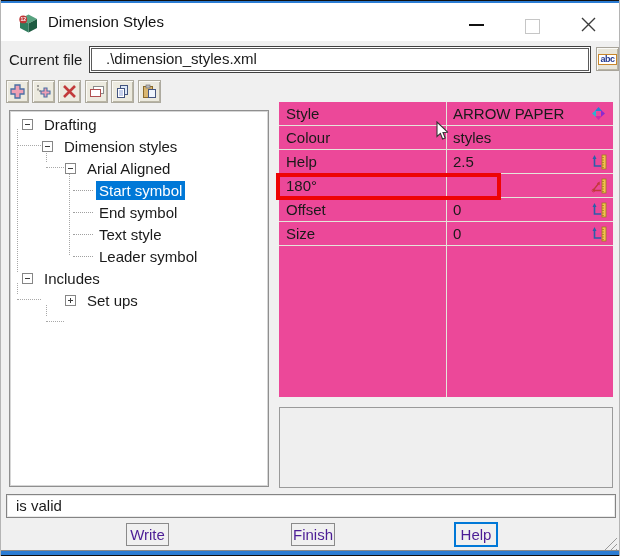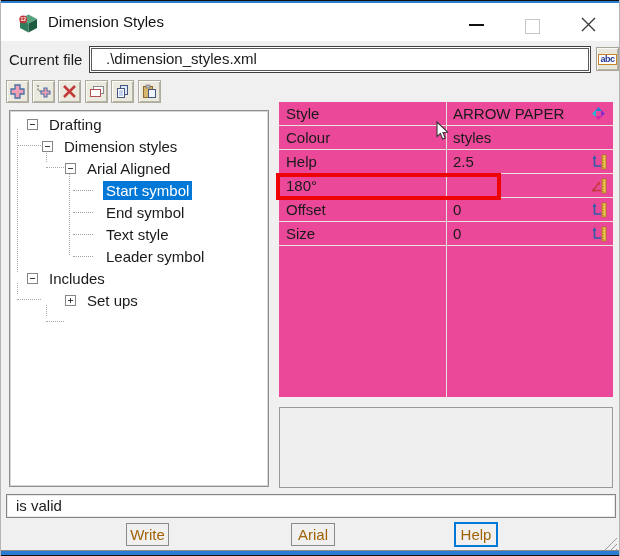--- a/index.html
+++ b/index.html
@@ -48,22 +48,22 @@
     display:flex;align-items:center;justify-content:center;
   }
 
   .tree-panel{
     position:absolute;left:8px;top:110px;width:260px;height:377px;box-sizing:border-box;
     background:#fff;border:1px solid #8f8f8f;box-shadow:inset 0 0 0 1px #d6d6d6;
     overflow:hidden;
   }
   .tree-rows{position:absolute;left:1px;top:2px;right:1px;}
   .tree-row{height:22px;display:flex;align-items:center;white-space:nowrap;}
-  .lvl0{padding-left:16px;}.lvl1{padding-left:31px;}.lvl2{padding-left:54px;}
-  .lvl3{padding-left:62px;gap:7px;}
+  .lvl0{padding-left:5px;margin-left:6px;}.lvl1{padding-left:31px;}.lvl2{padding-left:54px;}
+  .lvl3{padding-left:62px;}
   .lvl3 .stub{width:20px;border-top:1px dotted #a0a0a0;margin-right:3px;flex:none;}
   .expander{width:11px;height:11px;box-sizing:border-box;border:1px solid #868686;background:#fff;
     position:relative;flex:none;margin-right:8px;}
   .expander::before{content:"";position:absolute;left:2px;right:2px;top:4px;height:1px;background:#3c3c3c;}
   .expander.plus::after{content:"";position:absolute;top:2px;bottom:2px;left:4px;width:1px;background:#3c3c3c;}
   .tree-label{padding:1px 3px;}
   .tree-row.selected .tree-label{background:#0078d7;color:#fff;}
   .conn{position:absolute;border-color:#a8a8a8 !important;}
   .conn.v{border-left:1px dotted #a8a8a8;width:0;}
   .conn.h{border-top:1px dotted #a8a8a8;height:0;}
@@ -80,21 +80,21 @@
 
   .preview-box{position:absolute;left:278px;top:407px;width:334px;height:81px;box-sizing:border-box;
     background:#efefef;border:1px solid #9a9a9a;}
 
   .status-bar{position:absolute;left:5px;top:494px;width:610px;height:24px;box-sizing:border-box;
     background:#fff;border:1px solid #848484;box-shadow:inset 0 0 0 1px #e9e9e9;
     line-height:21px;padding-left:9px;}
 
   .footer-btn{position:absolute;top:523px;height:23px;box-sizing:border-box;background:#f0f0f0;
     border:1px solid #8a8a8a;display:flex;align-items:center;justify-content:center;
-    font-size:15px;color:#a16207;}
+    font-size:15px;color:#4c1d95;}
   .footer-btn.write{left:125px;width:43px;}
   .footer-btn.finish{left:290px;width:44px;}
   .footer-btn.help{left:453px;width:44px;top:522px;height:25px;border:2px solid #0078d7;}
 
   .resize-grip{position:absolute;right:2px;bottom:6px;width:15px;height:13px;
     background:repeating-linear-gradient(135deg,transparent 0 3px,#9a9a9a 3px 4px);
     clip-path:polygon(100% 0,100% 100%,0 100%);}
   .cursor{position:absolute;left:433px;top:121px;z-index:9;pointer-events:none;}
 </style>
 </head>
@@ -290,21 +290,21 @@
     </div>
 
     <div class="red-box"></div>
   </div>
 
   <div class="preview-box"></div>
 
   <div class="status-bar">is valid</div>
 
   <div class="footer-btn write">Write</div>
-  <div class="footer-btn finish">Arial</div>
+  <div class="footer-btn finish">Finish</div>
   <div class="footer-btn help">Help</div>
 
   <div class="resize-grip"></div>
 
   <svg class="cursor" width="14" height="20" viewBox="0 0 14 20">
     <path d="M3 1 L3 15.5 L6.4 12.4 L8.6 18 L11.2 17 L9 11.4 L13.6 11.2 Z" fill="#fff" stroke="#333" stroke-width="1.1"></path>
   </svg>
 
   <div class="edge bot-grey"></div>
   <div class="edge bot-blue"></div>

